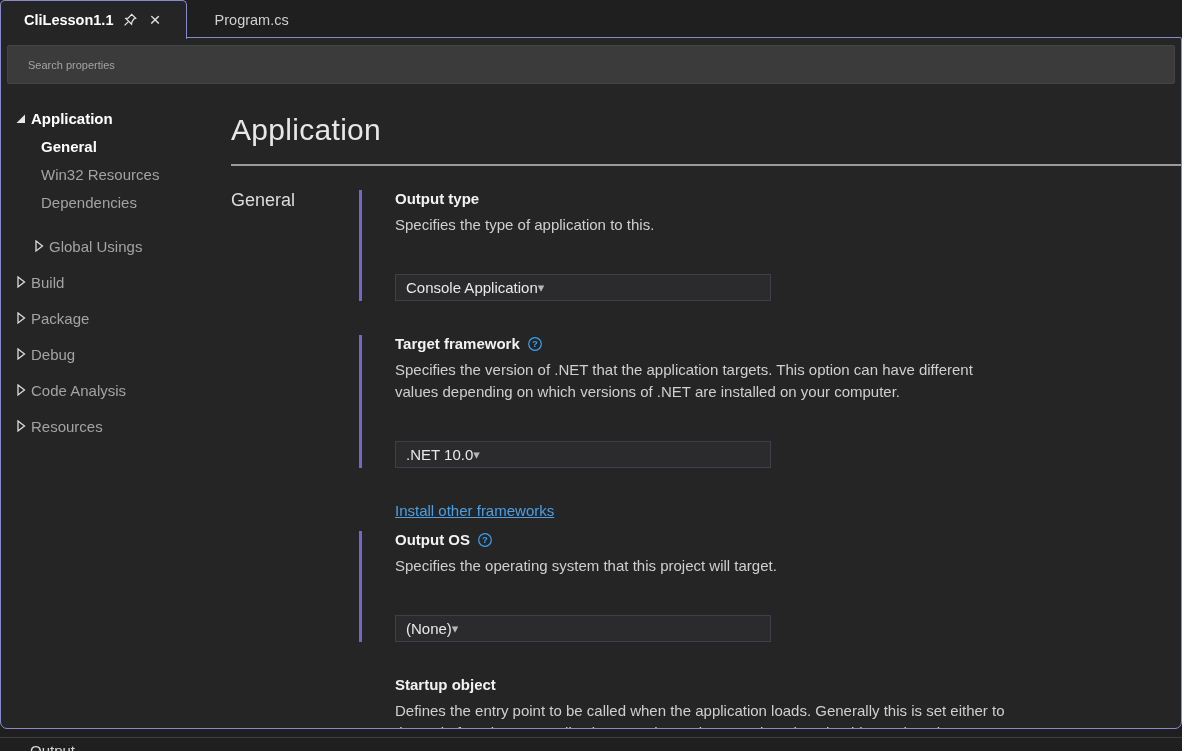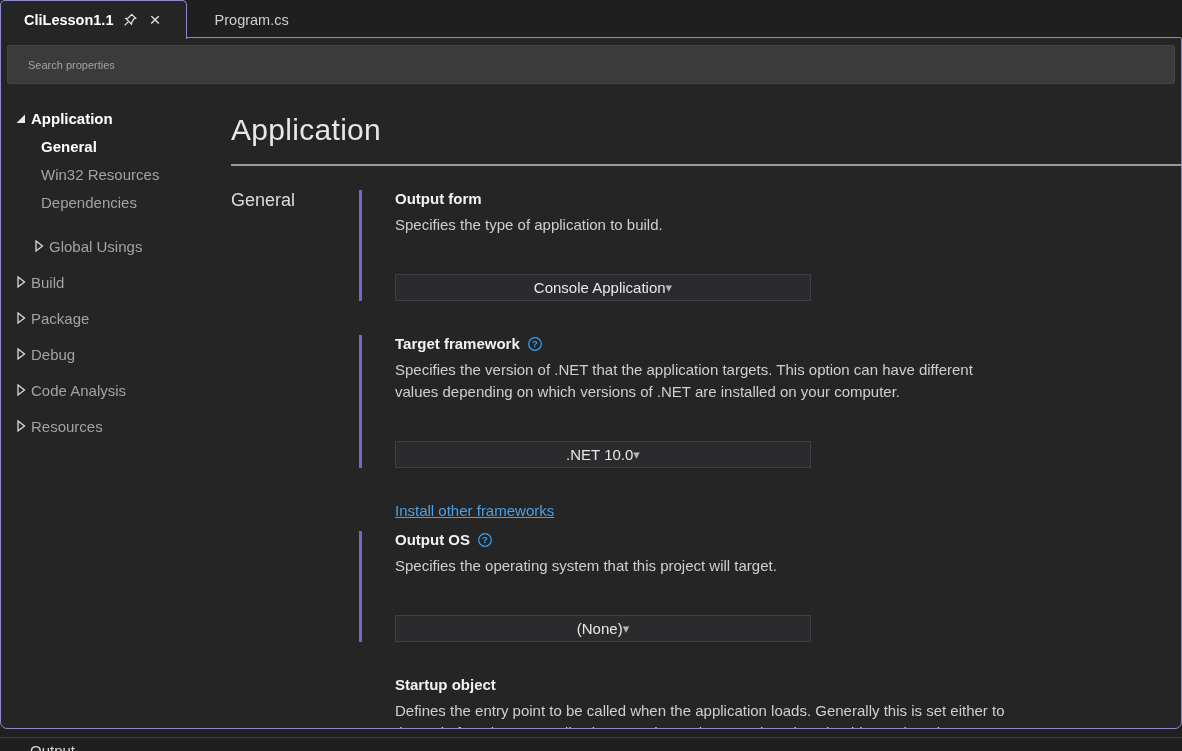--- a/index.html
+++ b/index.html
@@ -56,22 +56,22 @@
   .section-label { width:128px; font-size:18px; color:#dcdcdc; flex:none; }
   .fields { flex:1; }
 
   .group { border-left:3px solid transparent; padding-left:33px; margin-bottom:34px; }
   .group.bar { border-left-color:var(--accent-bar,#7466CC); }
   .group-label { display:flex; align-items:center; gap:7px; font-size:15px; font-weight:bold; color:#f2f2f2; margin-bottom:7px; }
   .group-desc { font-size:15px; color:#cfcfcf; line-height:22px; margin-bottom:9px; }
   .desc-w2 { max-width:625px; }
   .desc-w4 { max-width:615px; }
   .select {
-    width:416px; height:27px; background:#2b2b2e; border:1px solid #3f3f46;
-    display:flex; align-items:center; justify-content:center;
+    width:376px; height:27px; background:#2b2b2e; border:1px solid #3f3f46;
+    display:flex; align-items:center; justify-content:flex-start;
     padding:0 10px; font-size:15px; color:#e8e8e8; cursor:default;margin-top:38px;
   }
   .select .caret { color:#b4b4b4; font-size:13px; }
   .standalone-link {
     display:inline-block; margin:-10px 0 12px 36px;
     color:var(--link,#4BA0E4); font-size:15px; text-decoration:underline; cursor:pointer;
   }
   .help-icon { display:flex; }
 
   
@@ -179,23 +179,23 @@
       <div class="title-divider"></div>
 
       <div class="body-row">
         <div class="section-label">General</div>
 
         <div class="fields">
 
           
           <div class="group bar">
             <div class="group-label">
-              <span>Output form</span>
-            </div>
-            <div class="group-desc">Specifies the type of application to build.</div>
+              <span>Output type</span>
+            </div>
+            <div class="group-desc">Specifies the type of application to this.</div>
             <div class="select">
               <span>Console Application</span>
               <span class="caret">▾</span>
             </div>
           </div>
 
           
           <div class="group bar">
             <div class="group-label">
               <span>Target framework</span>

